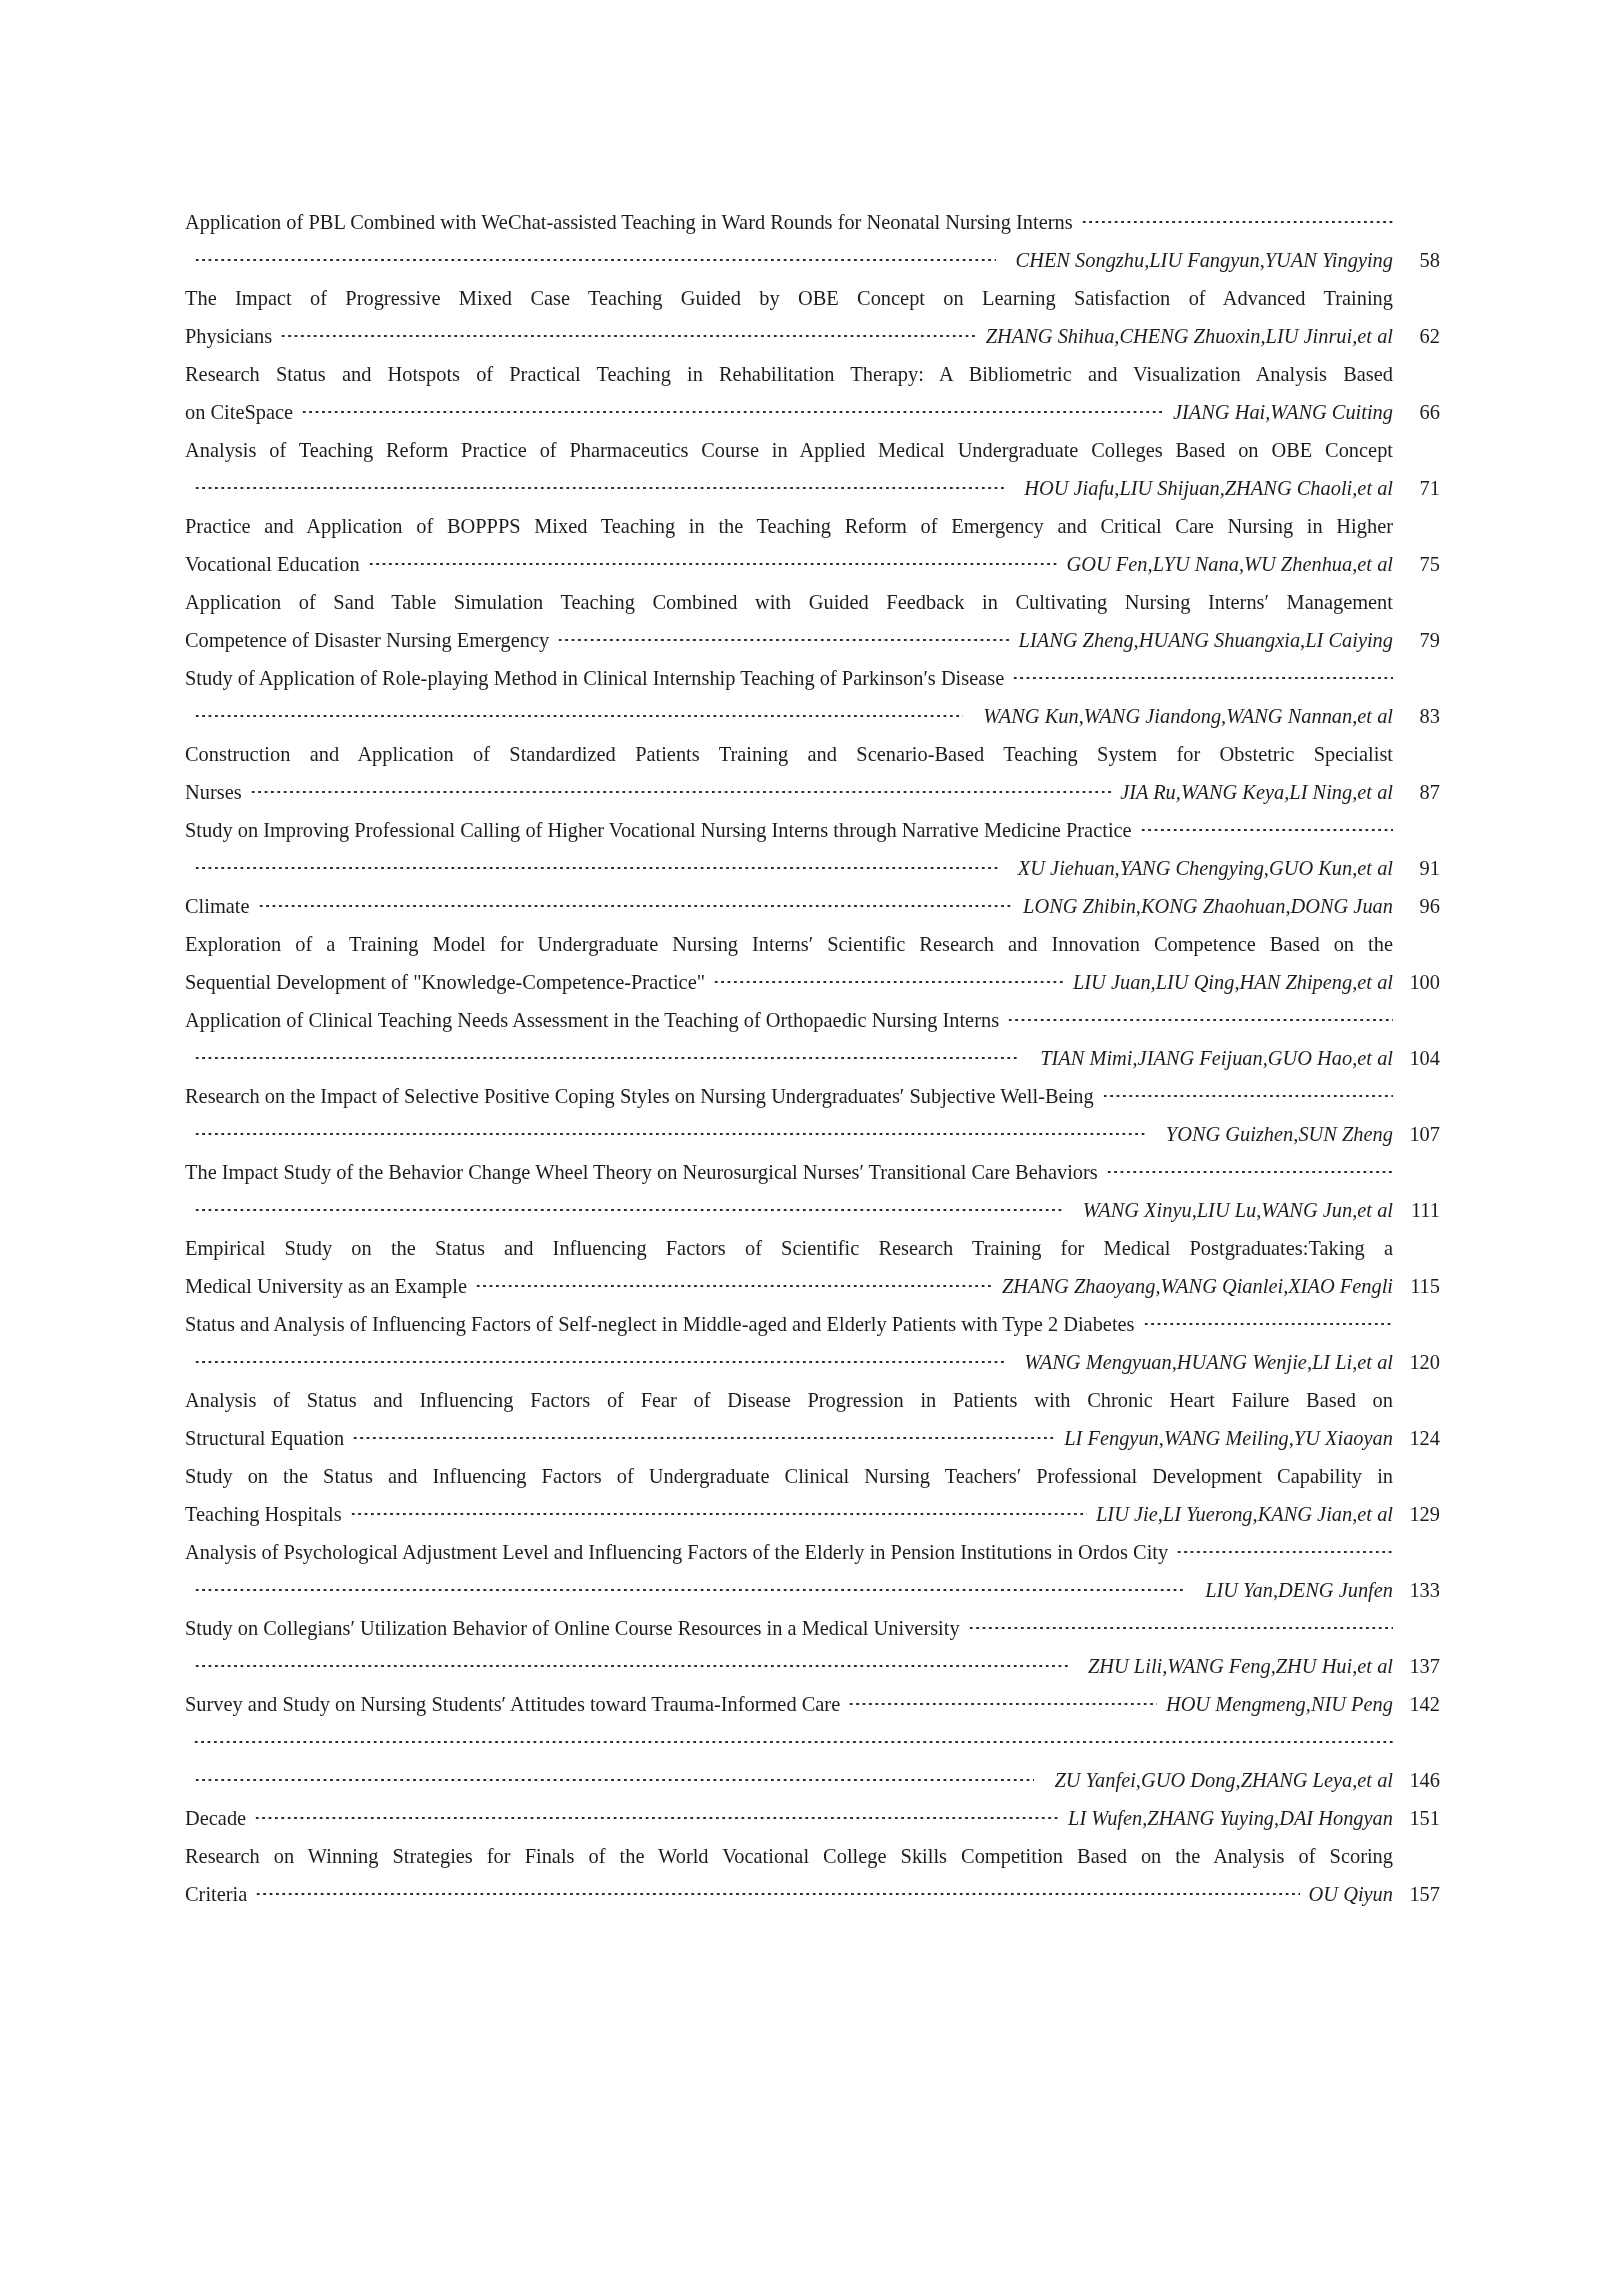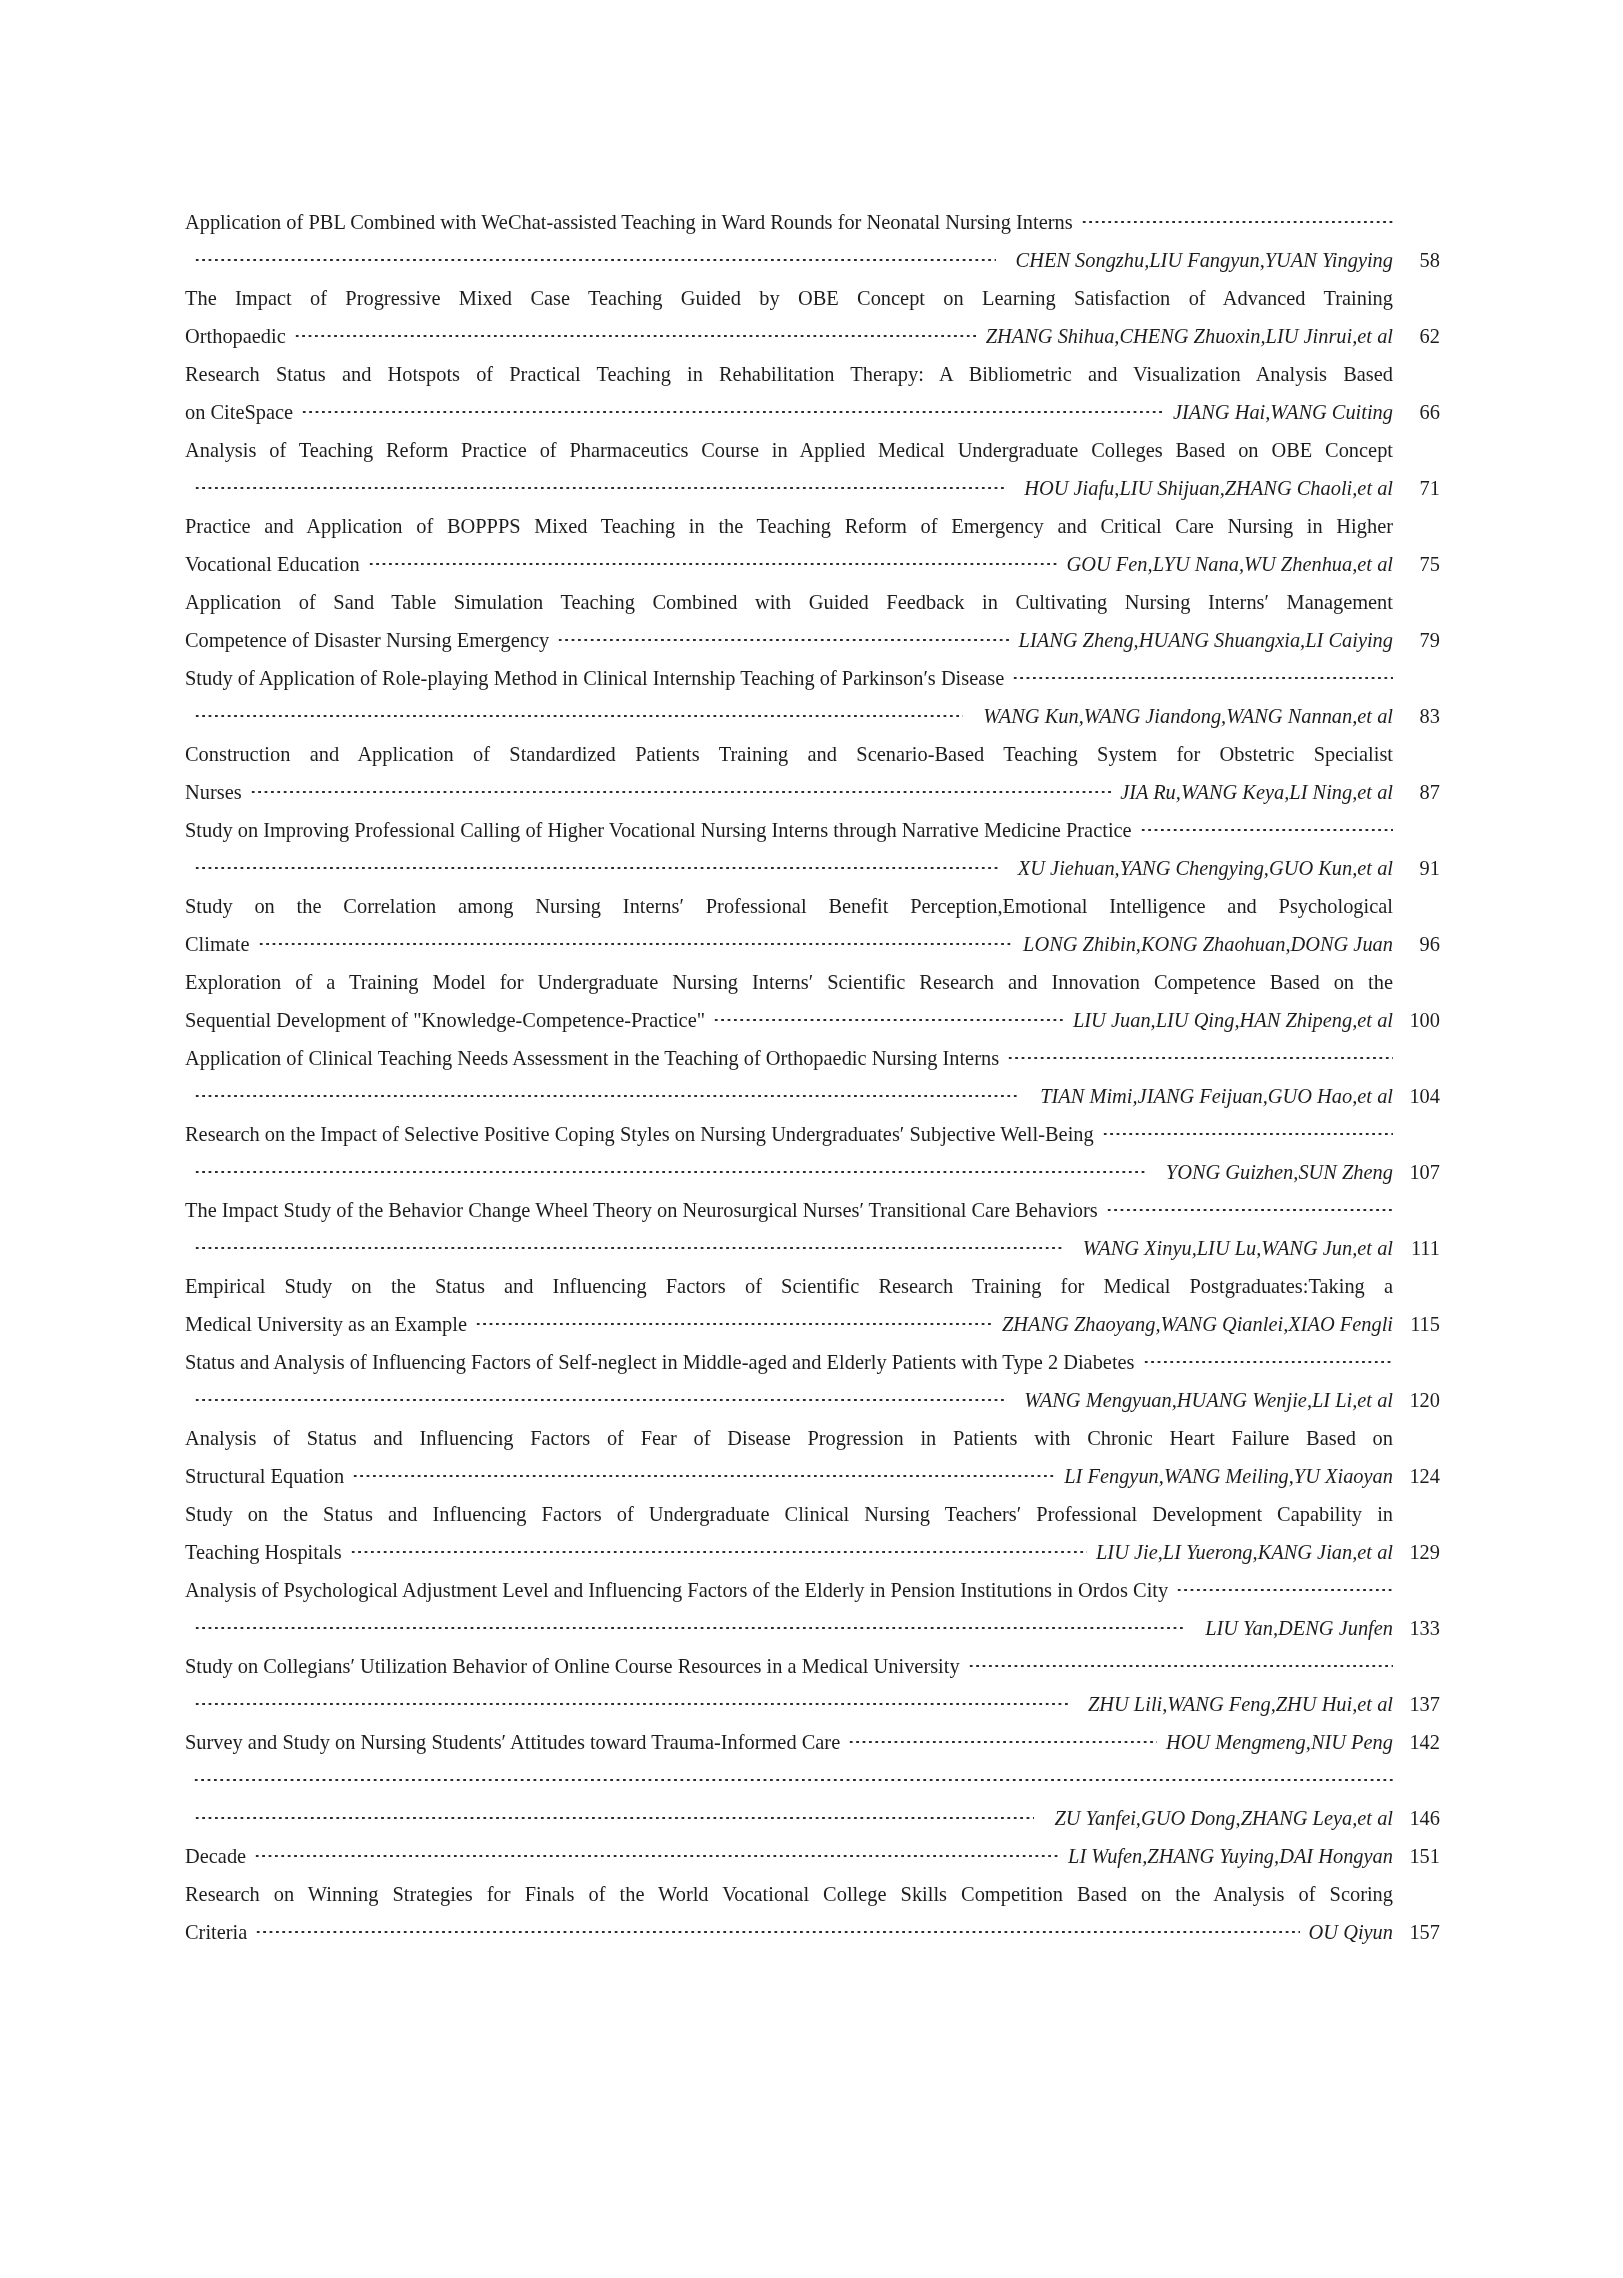--- a/index.html
+++ b/index.html
@@ -89,21 +89,21 @@
           <span class="page">58</span>
         </div>
       </article>
       <article class="entry">
         <div class="line">
           <div class="body tj">The Impact of Progressive Mixed Case Teaching Guided by OBE Concept on Learning Satisfaction of Advanced Training</div>
           <span class="page"></span>
         </div>
         <div class="line">
           <div class="body row">
-            <span class="txt">Orthopaedic</span>
+            <span class="txt">Physicians</span>
             <span class="leader"></span>
             <span class="authors">ZHANG Shihua,CHENG Zhuoxin,LIU Jinrui,et al</span>
           </div>
           <span class="page">62</span>
         </div>
       </article>
       <article class="entry">
         <div class="line">
           <div class="body tj">Research Status and Hotspots of Practical Teaching in Rehabilitation Therapy: A Bibliometric and Visualization Analysis Based</div>
           <span class="page"></span>
@@ -198,24 +198,20 @@
         </div>
         <div class="line">
           <div class="body row indent">
             <span class="leader"></span>
             <span class="authors">XU Jiehuan,YANG Chengying,GUO Kun,et al</span>
           </div>
           <span class="page">91</span>
         </div>
       </article>
       <article class="entry">
-        <div class="line">
-          <div class="body tj">Study on the Correlation among Nursing Interns′ Professional Benefit Perception,Emotional Intelligence and Psychological</div>
-          <span class="page"></span>
-        </div>
         <div class="line">
           <div class="body row">
             <span class="txt">Climate</span>
             <span class="leader"></span>
             <span class="authors">LONG Zhibin,KONG Zhaohuan,DONG Juan</span>
           </div>
           <span class="page">96</span>
         </div>
       </article>
       <article class="entry">

